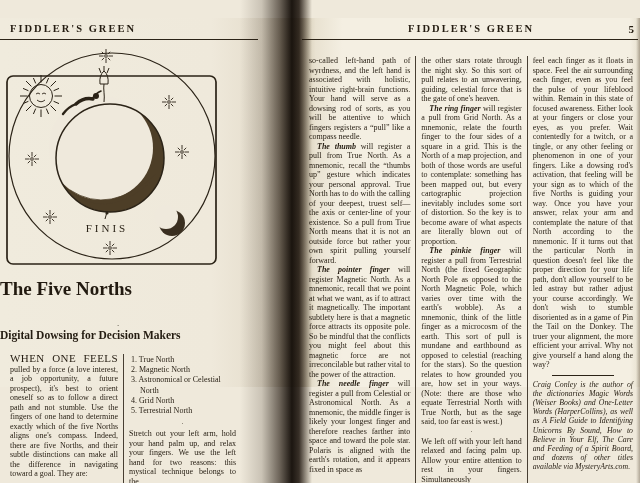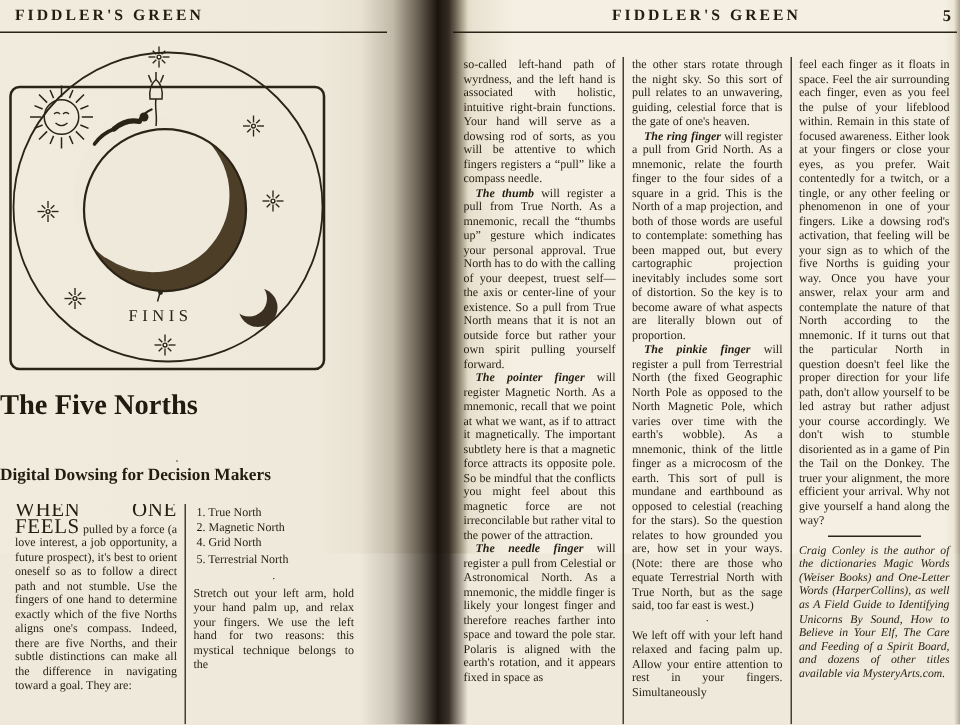--- a/index.html
+++ b/index.html
@@ -3,21 +3,21 @@
 <meta charset="utf-8">
 <style>
   * { margin:0; padding:0; box-sizing:border-box; }
   html,body { width:640px; height:483px; overflow:hidden; }
   body {
     position:relative;
     background:#efe9db;
     font-family:"Liberation Serif","DejaVu Serif",serif;
     color:#241c11;
   }
-  .page { position:absolute; top:0; height:369px; }
+  .page { position:absolute; top:18px; height:369px; }
   .left-page  { left:0; width:302px; background:linear-gradient(90deg,#f0ebdd 0%,#efe9db 70%,#e4dccb 88%,#d2c7b0 100%); }
   .right-page { left:302px; width:338px; background:linear-gradient(90deg,#cfc5ad 0%,#e9e2d1 4%,#f4efe2 12%,#f4efe2 97%,#e6dfcd 100%); }
   .gutter {
     position:absolute; top:0; left:240px; width:72px; height:483px; z-index:5; pointer-events:none;
     background:linear-gradient(90deg, rgba(35,24,12,0) 0%, rgba(35,24,12,0.18) 30%, rgba(28,18,9,0.62) 55%, rgba(16,10,5,0.95) 72%, rgba(24,15,8,0.85) 82%, rgba(40,28,14,0.35) 93%, rgba(40,28,14,0) 100%);
   }
   
   .runhead { font-weight:bold; font-size:10.5px; letter-spacing:2px; }
   .lp-runhead { position:absolute; left:10px; top:5px; }
   .lp-headrule { position:absolute; left:0; top:21px; width:258px; border-top:1.7px solid #2b2317; }
@@ -34,21 +34,21 @@
   .cols { display:flex; position:absolute; overflow:hidden; }
   .lp-cols { left:5px; top:336px; width:236px; height:147px; }
   .rp-cols { left:2px; top:38px; width:334px; height:445px; }
   .tcol { overflow:hidden; font-size:8px; line-height:9.5px; text-align:justify; }
   .lp-cols .tcol { width:50%; padding:0 5px; }
   .rp-cols .tcol { width:33.34%; padding:0 5px; }
   .tcol + .tcol { border-left:1px solid #473e32; }
   .bpara { text-align:justify; }
   .bpara.indent { text-indent:8px; }
   .lead-bi { font-weight:bold; font-style:italic; }
-  .lead-caps { font-size:14px; letter-spacing:0.4px; }
+  .lead-caps { font-size:11px; letter-spacing:0.4px; }
   .sectiondot { text-align:center; font-size:7px; line-height:8px; margin:1px 0; }
   .nlist { margin:1px 0 4px 2px; }
   .nitem { padding-left:9px; text-indent:-9px; text-align:left; line-height:10.2px; }
   .biorule { width:62%; margin:5px auto 4px auto; border-top:1.5px solid #2b2317; }
   .bio { font-style:italic; font-size:7.8px; line-height:9.2px; }
   .edge-shade { position:absolute; top:0; right:0; width:4px; height:483px; background:linear-gradient(90deg, rgba(60,45,25,0), rgba(60,45,25,0.35)); pointer-events:none; }
 </style>
 </head>
 <body>
 
@@ -145,20 +145,21 @@
   <div class="lp-subtitle">Digital Dowsing for Decision Makers</div>
 
   <div class="cols lp-cols">
     <div class="tcol">
         <p class="bpara"><span class="lead-caps">WHEN ONE FEELS</span> pulled by a force (a love interest, a job opportunity, a future prospect), it's best to orient oneself so as to follow a direct path and not stumble. Use the fingers of one hand to determine exactly which of the five Norths aligns one's compass. Indeed, there are five Norths, and their subtle distinctions can make all the difference in navigating toward a goal. They are:</p>
       </div>
     <div class="tcol">
         <div class="nlist">
           <div class="nitem">1. True North</div>
           <div class="nitem">2. Magnetic North</div>
+          <div class="nitem">3. Astronomical or Celestial North</div>
           <div class="nitem">4. Grid North</div>
           <div class="nitem">5. Terrestrial North</div>
         </div>
         <div class="sectiondot">·</div>
         <p class="bpara">Stretch out your left arm, hold your hand palm up, and relax your fingers. We use the left hand for two reasons: this mystical technique belongs to the</p>
       </div>
   </div>
 </div>
 
 <div class="page right-page">

